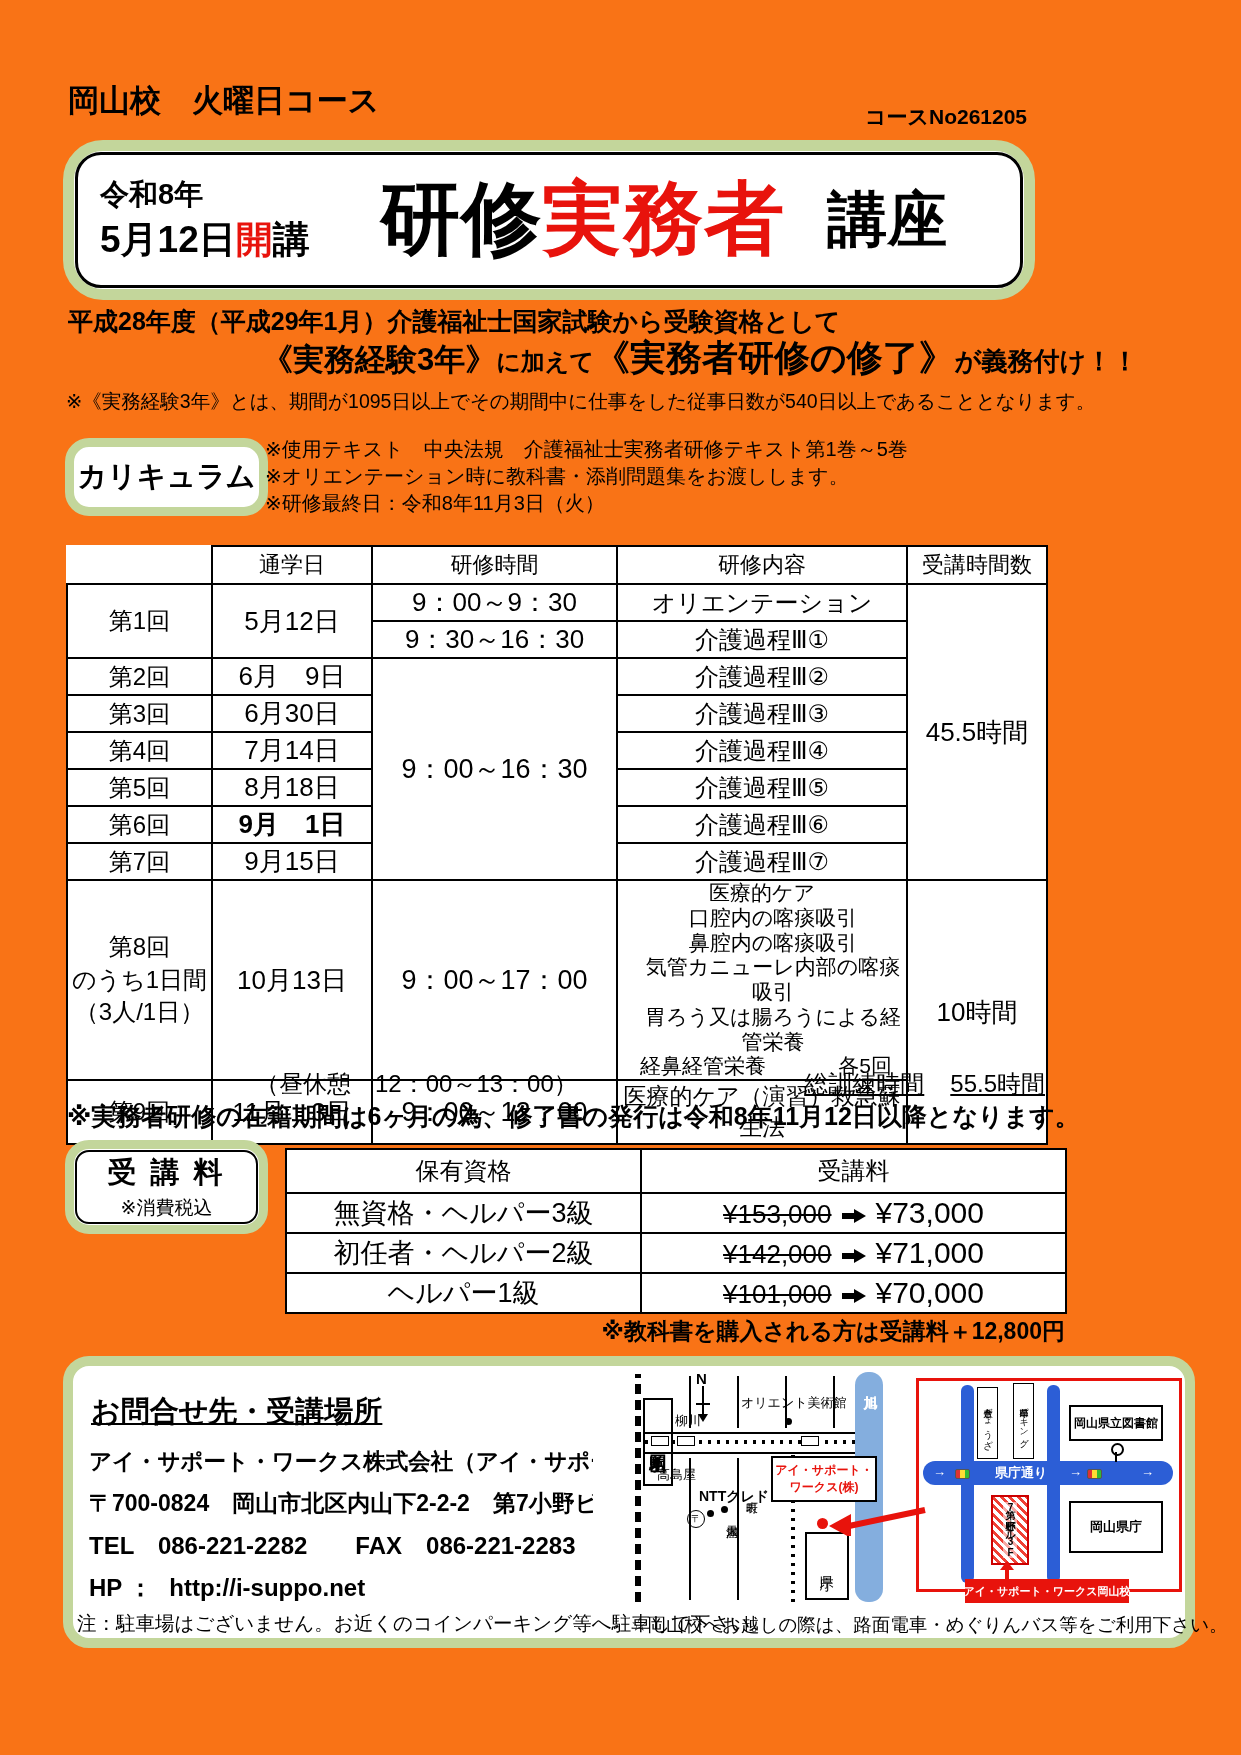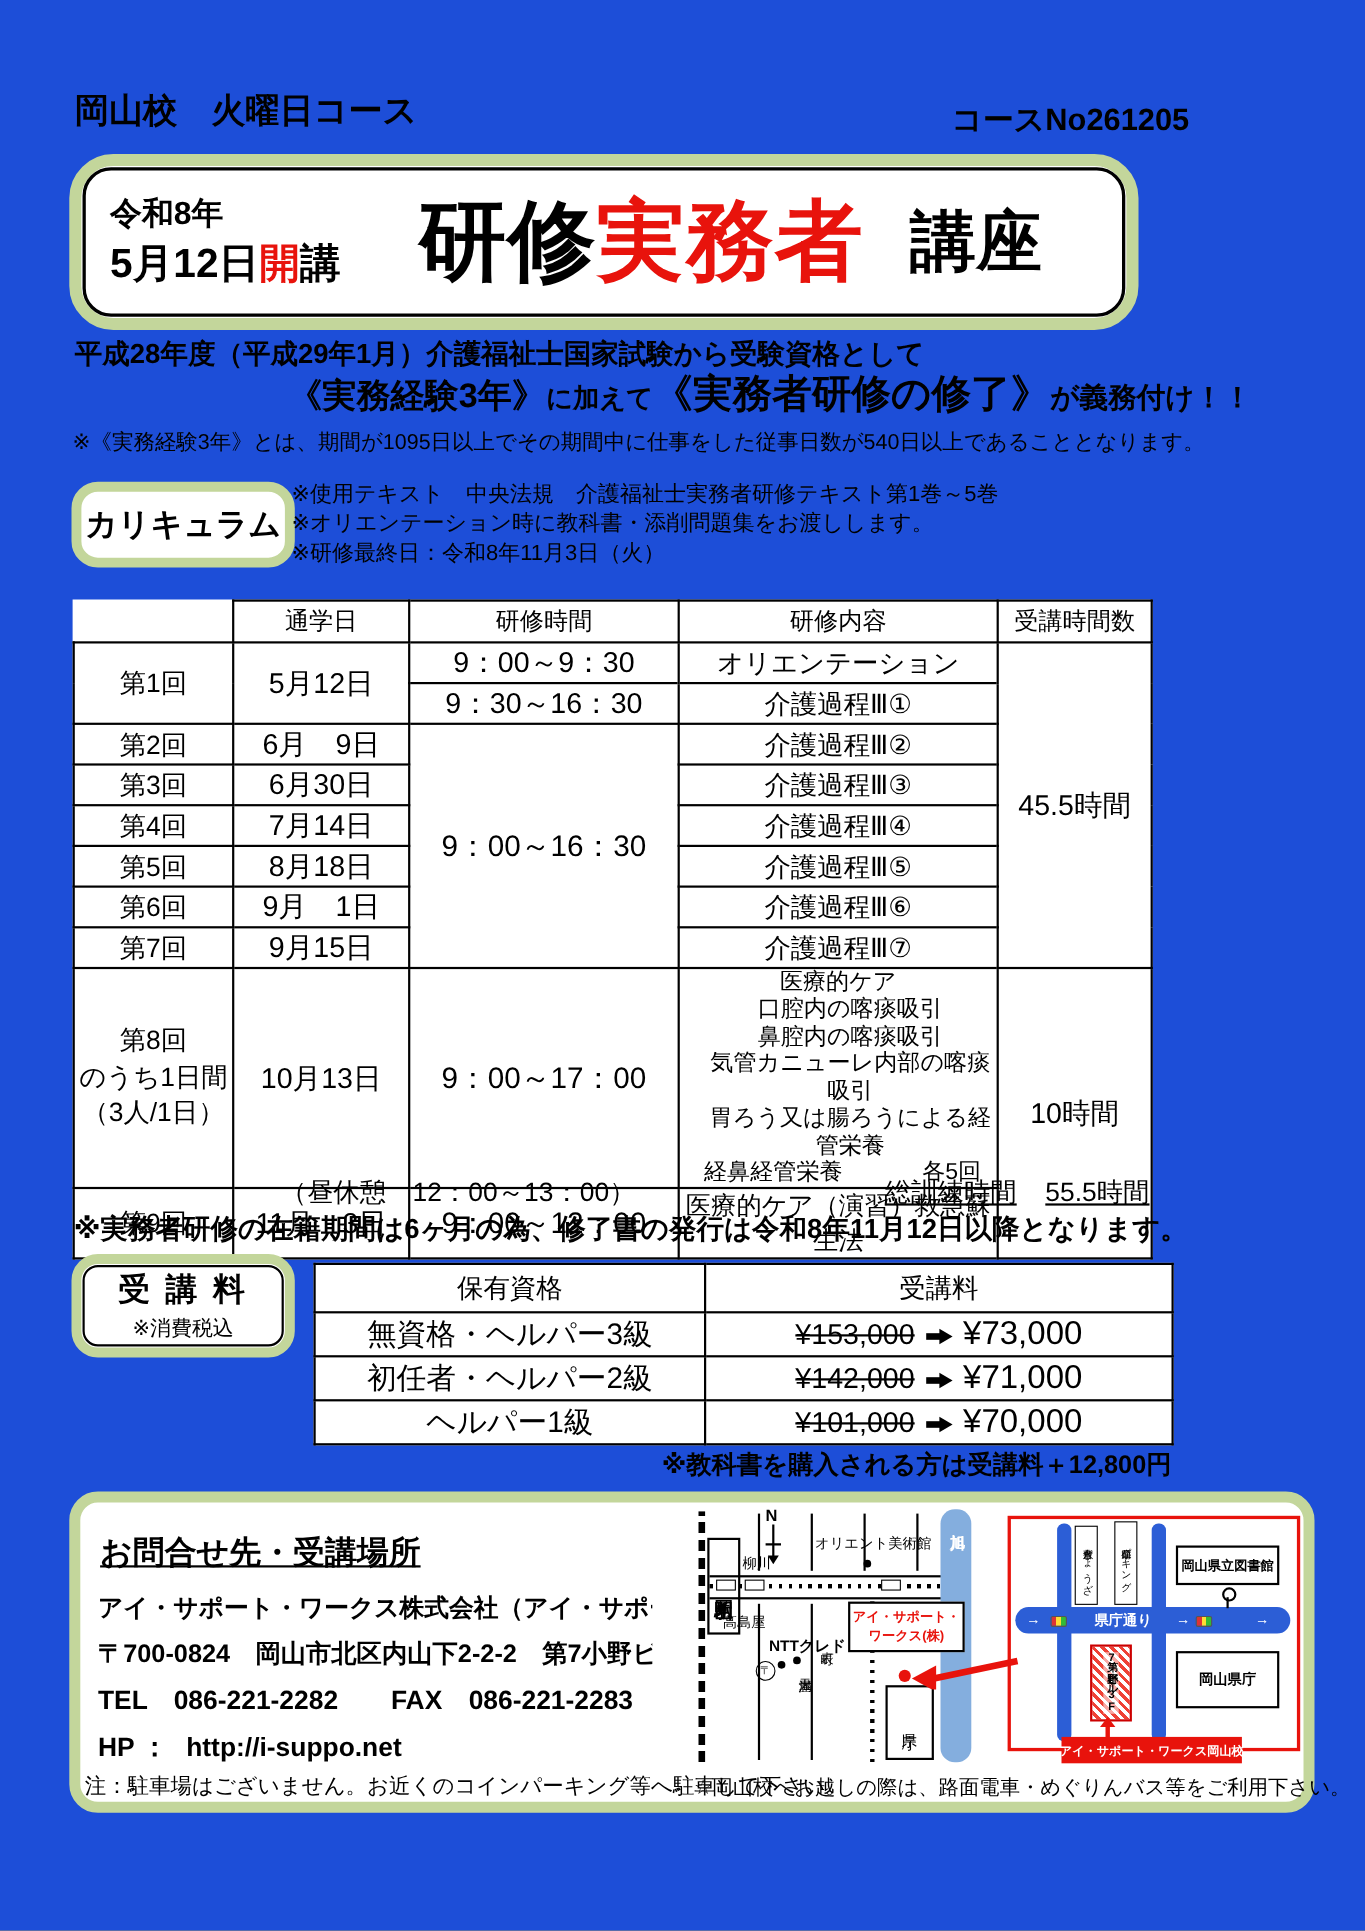--- a/index.html
+++ b/index.html
@@ -1,16 +1,16 @@
 <!DOCTYPE html>
 <html><head>
 <meta charset="utf-8">
 <style>
   html,body{margin:0;padding:0;background:#888;}
-  #page{position:relative;width:1241px;height:1755px;background:#1d4ed8;overflow:hidden;
+  #page{position:relative;width:1241px;height:1755px;background:#f97316;overflow:hidden;
         font-family:"Liberation Sans","DejaVu Sans",sans-serif;color:#000;}
   .abs{position:absolute;}
   .b{font-weight:bold;}
   .red{color:#e8130c;}
   .vtext{writing-mode:vertical-rl;text-orientation:upright;letter-spacing:1px;}
   
   .greenbox{position:absolute;border:11px solid #c3d69b;border-radius:40px;background:#fff;box-sizing:border-box;}
   .innerring{position:absolute;inset:1px;border:3px solid #000;border-radius:26px;box-sizing:border-box;}
   
   table.sched{border-collapse:collapse;table-layout:fixed;background:#fff;}
@@ -40,21 +40,21 @@
   .tram-v{position:absolute;width:4px;background:repeating-linear-gradient(0deg,#000 0 3px,transparent 3px 9px);}
   .bluroad-v{position:absolute;width:13px;background:#2c5ed6;border-radius:6px;}
   .signal{position:absolute;width:13px;height:8px;border-radius:2px;background:linear-gradient(90deg,#d33 0 33%,#fd3 33% 66%,#3b3 66%);border:1px solid #555;}
 </style>
 </head>
 <body>
 
 <div id="page">
 
   <div class="abs b" style="left:68px;top:80px;font-size:31px;">岡山校　火曜日コース</div>
-  <div class="abs b" style="left:865px;top:90px;font-size:28px;">コースNo261205</div>
+  <div class="abs b" style="left:865px;top:103px;font-size:21px;">コースNo261205</div>
 
   <div class="greenbox" style="left:63px;top:140px;width:972px;height:160px;">
     <div class="innerring"></div>
     <div class="abs" style="inset:0;display:flex;align-items:center;padding:0 6px 0 26px;">
       <div style="flex:0 0 auto;">
         <div class="b" style="font-size:29px;">令和8年</div>
         <div class="b" style="font-size:37px;white-space:nowrap;"><span>5月12日</span><span class="red">開</span><span>講</span></div>
       </div>
       <div style="flex:1;display:flex;align-items:center;justify-content:center;white-space:nowrap;">
         <span class="b" style="font-size:80px;letter-spacing:1px;">研修</span>
@@ -122,21 +122,21 @@
       <td style="font-size:26px;">7月14日</td>
       <td style="font-size:24px;">介護過程Ⅲ④</td>
     </tr>
     <tr style="height:34px;">
       <td style="font-size:24px;">第5回</td>
       <td style="font-size:26px;">8月18日</td>
       <td style="font-size:24px;">介護過程Ⅲ⑤</td>
     </tr>
     <tr style="height:34px;">
       <td style="font-size:24px;">第6回</td>
-      <td style="font-size:26px;">9月　1日</td>
+      <td style="font-size:26px;font-weight:bold;">9月　1日</td>
       <td style="font-size:24px;">介護過程Ⅲ⑥</td>
     </tr>
     <tr style="height:34px;">
       <td style="font-size:24px;">第7回</td>
       <td style="font-size:26px;">9月15日</td>
       <td style="font-size:24px;">介護過程Ⅲ⑦</td>
     </tr>
     <tr style="height:173px;">
       <td style="font-size:24px;line-height:1.35;">
         <div>第8回</div>

